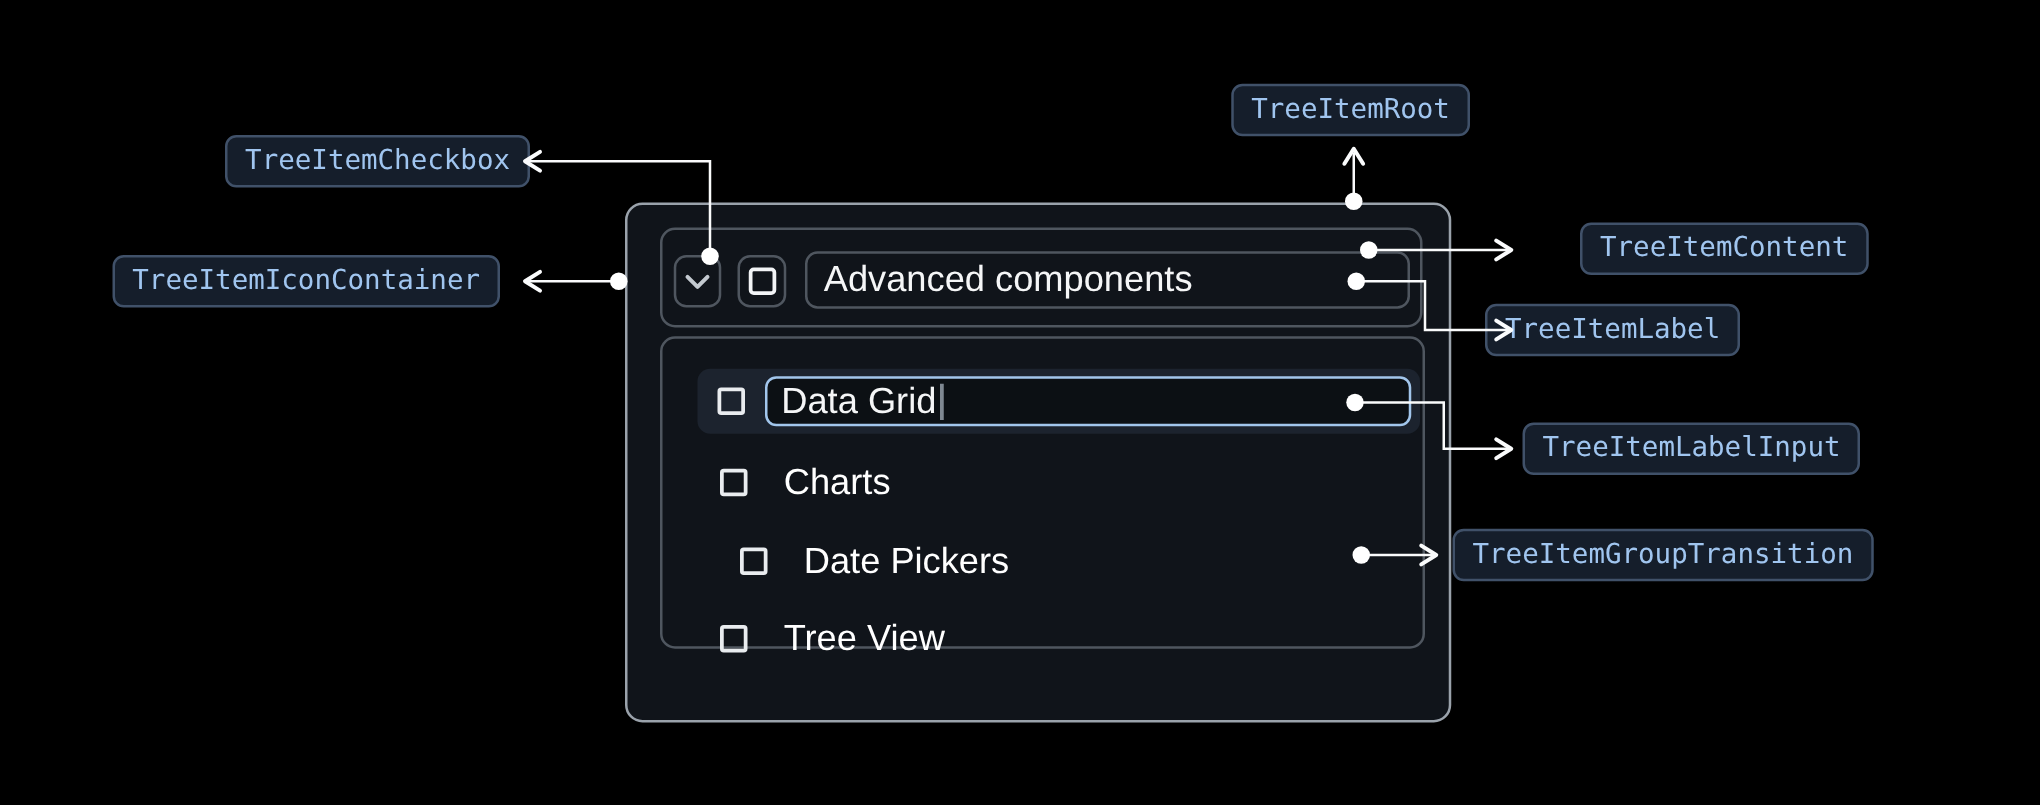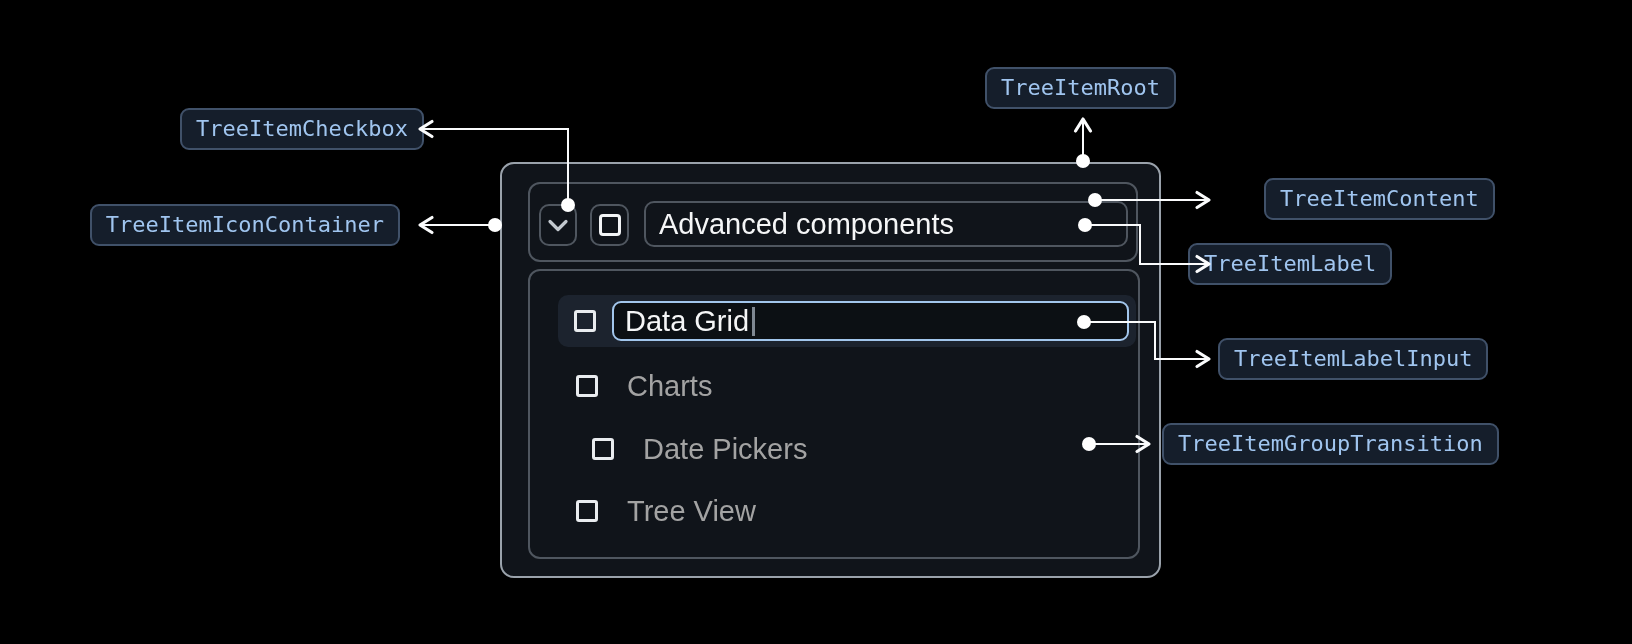--- a/index.html
+++ b/index.html
@@ -25,41 +25,41 @@
   .square-check{
     width:22px;height:22px;border:3px solid #f2f4f6;border-radius:4px;box-sizing:border-box;background:transparent;
   }
   .label-box{
     position:absolute;left:114px;top:17px;width:484px;height:46px;
     border:2px solid #4f565f;border-radius:10px;box-sizing:border-box;
     display:flex;align-items:center;padding-left:13px;
     color:#f5f6f7;font-size:29px;
   }
   .tree-group{
-    position:absolute;left:26px;top:105px;width:612px;height:290px;
+    position:absolute;left:26px;top:105px;width:612px;height:250px;
     border:2px solid #4f565f;border-radius:12px;box-sizing:border-box;
   }
   .selected-row{
     position:absolute;left:28px;top:24px;width:578px;height:52px;
     background:#1c232e;border-radius:10px;
   }
   .row-checkbox{
     width:22px;height:22px;border:3px solid #e9ecef;border-radius:3px;box-sizing:border-box;flex:none;
   }
   .selected-row .row-checkbox{position:absolute;left:16px;top:15px;}
   .label-input{
     position:absolute;left:54px;top:6px;width:517px;height:40px;
     background:#0c1014;border:2px solid #a2c6ec;border-radius:9px;box-sizing:border-box;
     display:flex;align-items:center;padding-left:11px;
     color:#f5f6f7;font-size:29px;
   }
   .caret{display:inline-block;width:3px;height:29px;background:#7f8892;margin-left:3px;}
   .tree-row{
     position:absolute;left:46px;height:30px;display:flex;align-items:center;gap:29px;
-    color:#a3a3a3;font-size:29px;line-height:30px;white-space:nowrap;
+    color:#ffffff;font-size:29px;line-height:30px;white-space:nowrap;
   }
   .row-charts{top:100px;}
   .row-datepickers{top:163px;padding-left:16px;}
   .row-treeview{top:225px;}
   
   .badge{
     position:absolute;height:42px;box-sizing:border-box;
     background:#151e2b;border:2px solid #405169;border-radius:9px;
     color:#a0c5ef;font-family:"DejaVu Sans Mono", monospace;font-size:22px;
     line-height:38px;padding:0 14px;white-space:nowrap;

